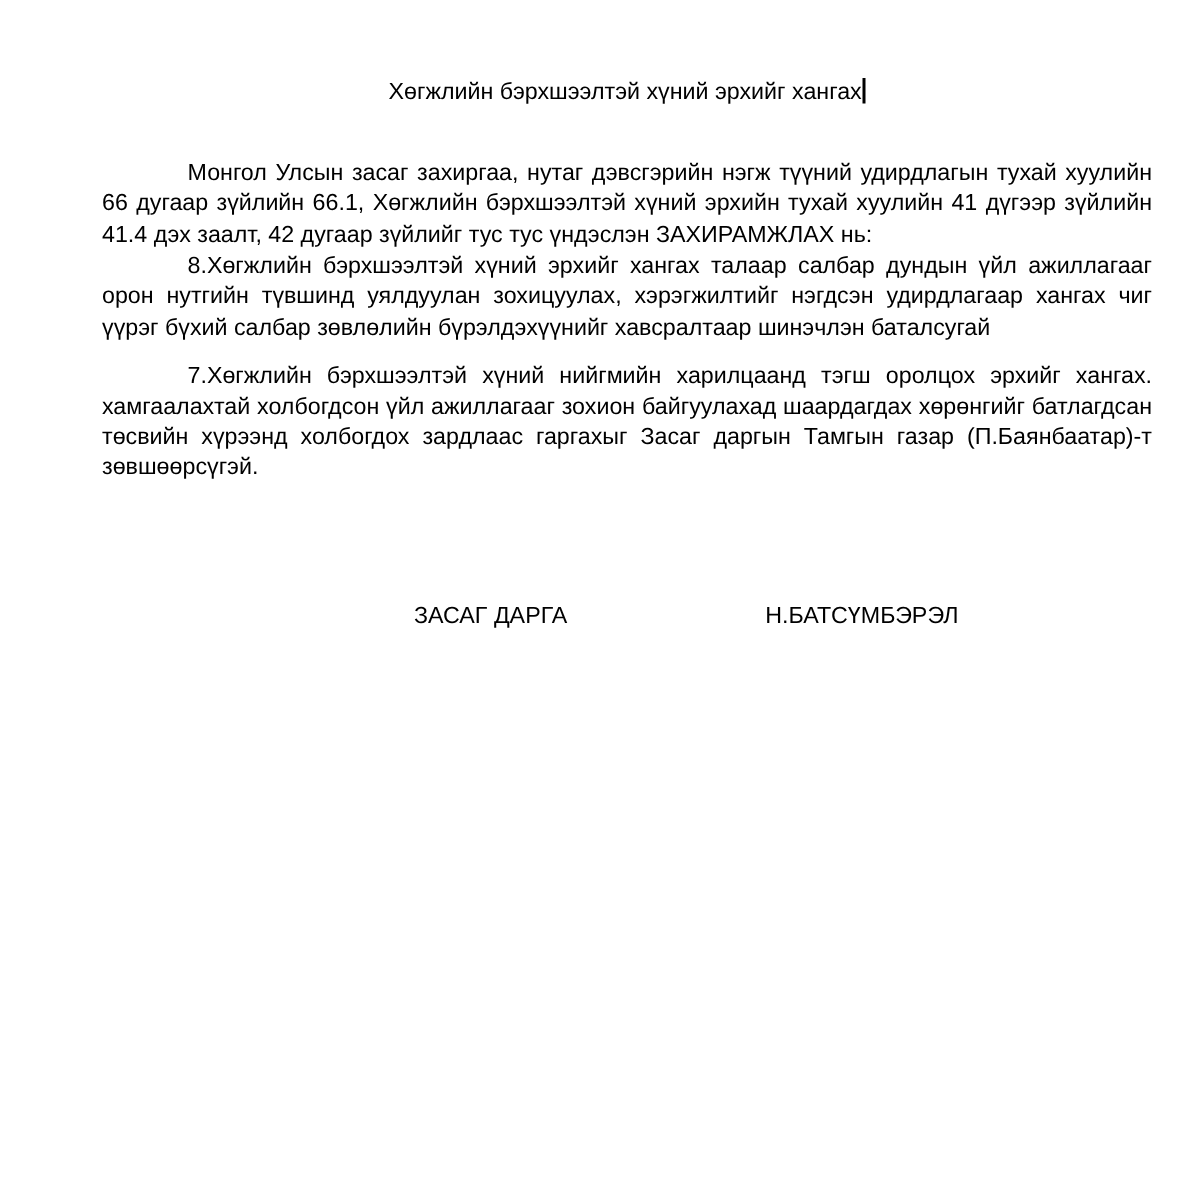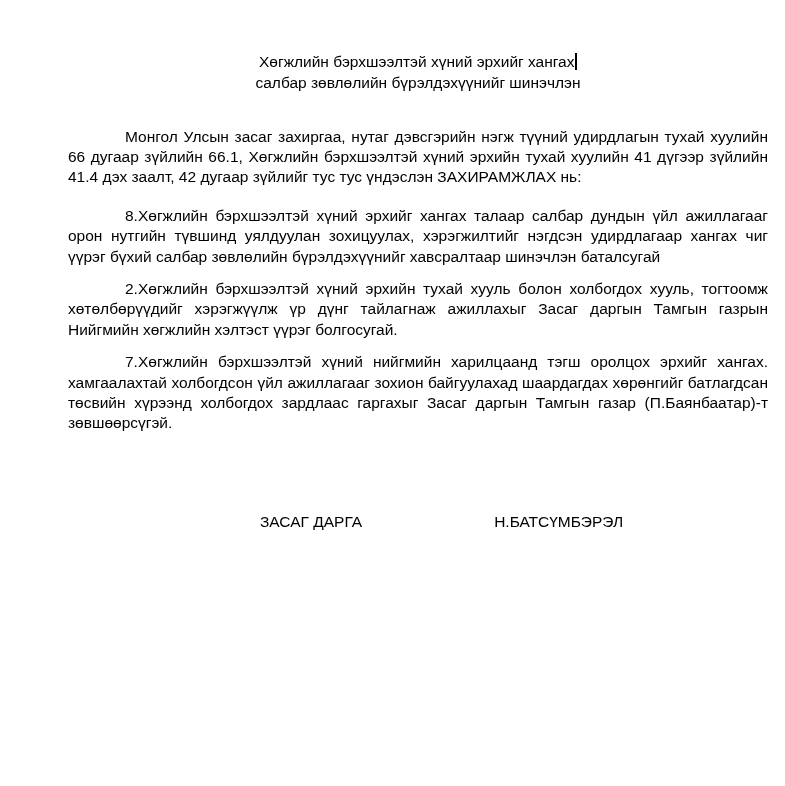--- a/index.html
+++ b/index.html
@@ -39,52 +39,51 @@
     margin-left: 1px;
   }
   p.body-par {
     font-size: 15.5px;
     line-height: 20.4px;
     text-align: justify;
     text-indent: 57px;
     margin: 0 0 12px 0;
   }
   p.body-par.intro {
-    margin-bottom: 18px;
+    margin-bottom: 1px;
   }
   .signature-row {
     margin-top: 78px;
     padding-left: 192px;
     font-size: 15.5px;
     line-height: 20.4px;
     white-space: nowrap;
   }
   .signature-row .sig-role {
     display: inline-block;
+    margin-left: 16px;
   }
   .signature-row .sig-gap {
     display: inline-block;
     width: 132px;
   }
 </style>
 </head>
 <body>
 
 <div class="page">
 
   <div class="doc-title">
     <span class="t-line"><span>Хөгжлийн бэрхшээлтэй хүний эрхийг хангах</span><span class="caret"></span></span>
-    <span class="t-line">салбар зөвлөлийн бүрэлдэхүүнийг шинэчлэн</span>
   </div>
 
   <p class="body-par intro">Монгол Улсын засаг захиргаа, нутаг дэвсгэрийн нэгж түүний удирдлагын тухай хуулийн 66 дугаар зүйлийн 66.1, Хөгжлийн бэрхшээлтэй хүний эрхийн тухай хуулийн 41 дүгээр зүйлийн 41.4 дэх заалт, 42 дугаар зүйлийг тус тус үндэслэн ЗАХИРАМЖЛАХ нь:</p>
 
   <p class="body-par">8.Хөгжлийн бэрхшээлтэй хүний эрхийг хангах талаар салбар дундын үйл ажиллагааг орон нутгийн түвшинд уялдуулан зохицуулах, хэрэгжилтийг нэгдсэн удирдлагаар хангах чиг үүрэг бүхий салбар зөвлөлийн бүрэлдэхүүнийг хавсралтаар шинэчлэн баталсугай</p>
 
-  <p class="body-par">2.Хөгжлийн бэрхшээлтэй хүний эрхийн тухай хууль болон холбогдох хууль, тогтоомж хөтөлбөрүүдийг хэрэгжүүлж үр дүнг тайлагнаж ажиллахыг Засаг даргын Тамгын газрын Нийгмийн хөгжлийн хэлтэст үүрэг болгосугай.</p>
 
   <p class="body-par">7.Хөгжлийн бэрхшээлтэй хүний нийгмийн харилцаанд тэгш оролцох эрхийг хангах. хамгаалахтай холбогдсон үйл ажиллагааг зохион байгуулахад шаардагдах хөрөнгийг батлагдсан төсвийн хүрээнд холбогдох зардлаас гаргахыг Засаг даргын Тамгын газар (П.Баянбаатар)-т зөвшөөрсүгэй.</p>
 
 
 
   <div class="signature-row">
     <span class="sig-role">ЗАСАГ ДАРГА</span><span class="sig-gap"></span><span class="sig-name">Н.БАТСҮМБЭРЭЛ</span>
   </div>
 
 </div>

